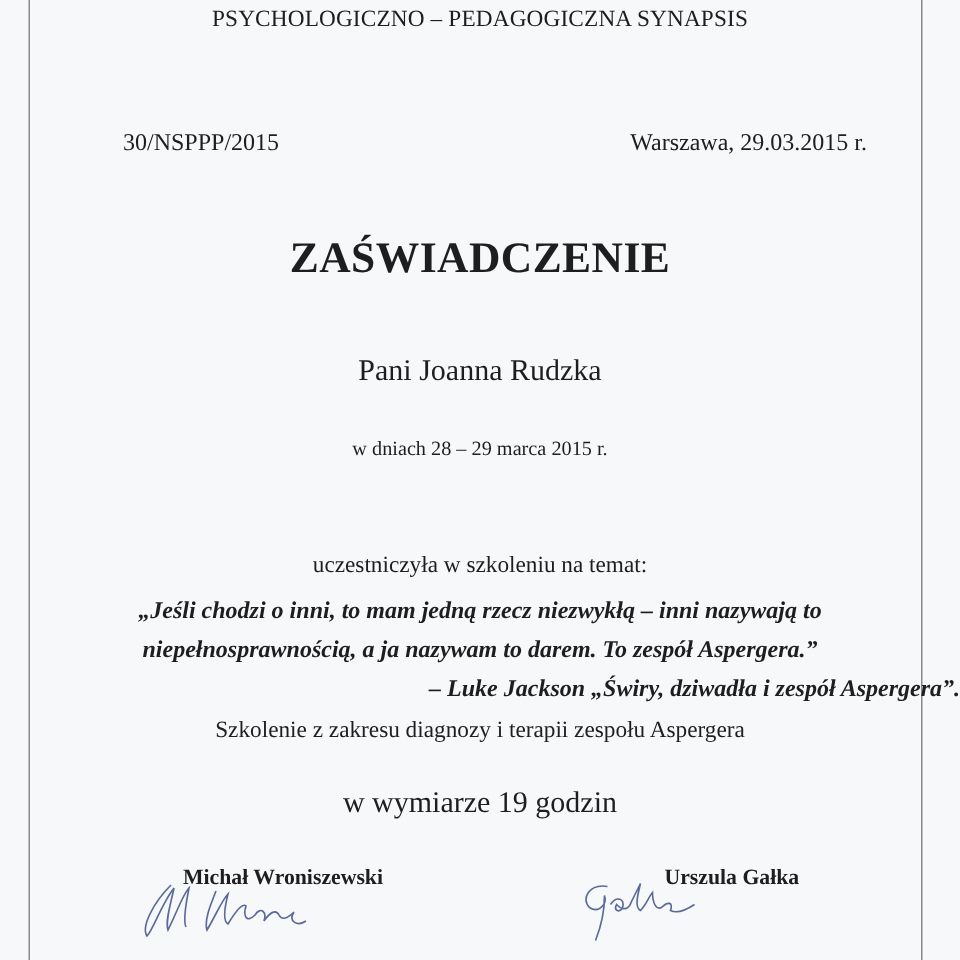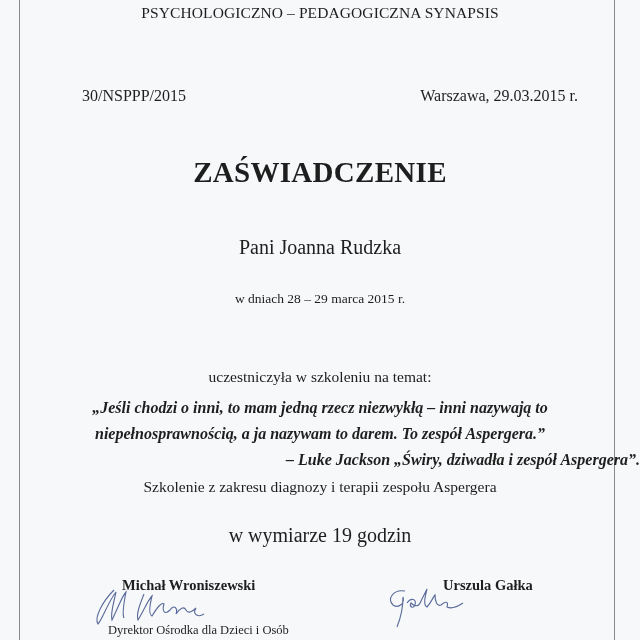--- a/index.html
+++ b/index.html
@@ -69,21 +69,20 @@
   <div class="abs center quote q1">„Jeśli chodzi o inni, to mam jedną rzecz niezwykłą – inni nazywają to</div>
   <div class="abs center quote q2">niepełnosprawnością, a ja nazywam to darem. To zespół Aspergera.”</div>
   <div class="abs center quote q3">– Luke Jackson „Świry, dziwadła i zespół Aspergera”.</div>
 
   <div class="abs center subject">Szkolenie z zakresu diagnozy i terapii zespołu Aspergera</div>
 
   <div class="abs center hours">w wymiarze 19 godzin</div>
 
   <div class="abs sig-name sig-left">Michał Wroniszewski</div>
   <div class="abs sig-name sig-right">Urszula Gałka</div>
-  <div class="abs sig-role">Dyrektor Ośrodka dla Dzieci i Osób</div>
 
   <svg class="signature-svg sig1" width="120" height="40" viewBox="0 0 120 40">
     <path d="M22 2 C10 14, 2 30, 6 36 C10 32, 16 14, 24 4 C22 14, 18 26, 20 32 C26 20, 30 8, 34 4 C32 14, 30 26, 32 30" fill="none" stroke="#5a6a9a" stroke-width="1.1"></path>
     <path d="M52 6 C48 16, 44 26, 46 32 C52 22, 56 12, 60 8 C58 16, 56 26, 60 28 C66 18, 70 14, 72 16 C70 22, 72 28, 78 22 C82 16, 86 20, 84 26 C88 20, 92 18, 94 22 C96 26, 100 24, 104 20 C100 26, 106 30, 112 26" fill="none" stroke="#5a6a9a" stroke-width="1.1"></path>
   </svg>
 
   <svg class="signature-svg sig2" width="80" height="45" viewBox="0 0 80 45">
     <path d="M20 6 C8 4, 2 14, 8 20 C14 24, 20 18, 18 12 C18 22, 16 32, 12 42 M22 18 C26 12, 32 14, 30 20 C28 24, 24 22, 26 18 C30 22, 34 22, 36 16 C38 12, 40 8, 42 4 C40 12, 38 20, 42 22 C46 18, 48 12, 50 10 C50 16, 52 22, 56 20 C60 16, 64 16, 62 22 C66 24, 72 22, 78 18" fill="none" stroke="#5a6a9a" stroke-width="1.1"></path>
   </svg>
 </div>

